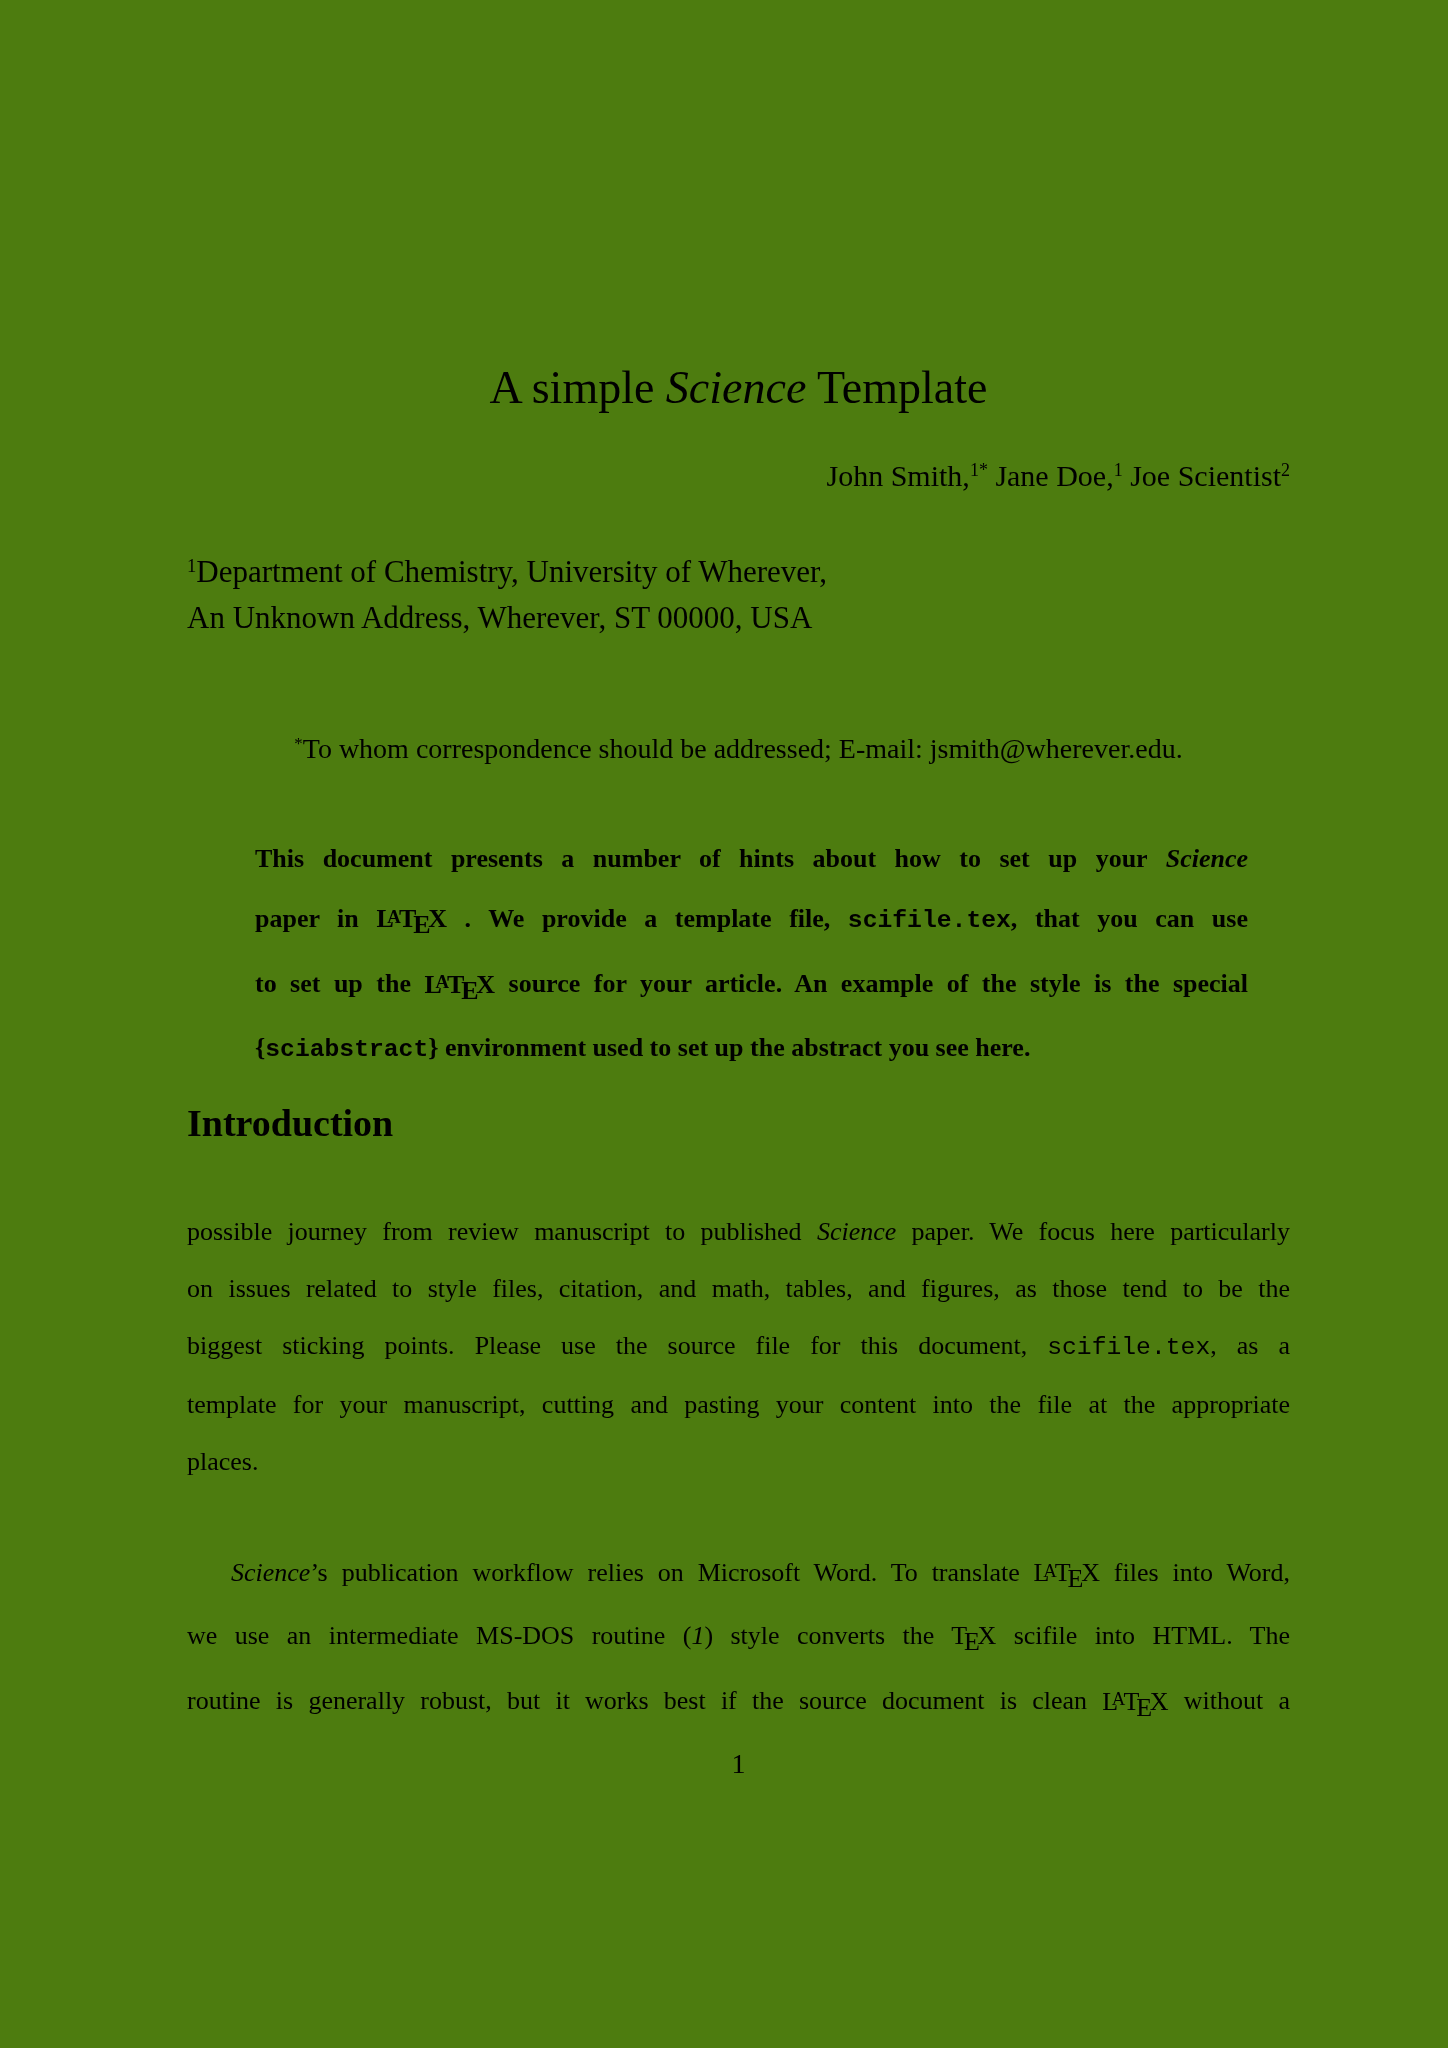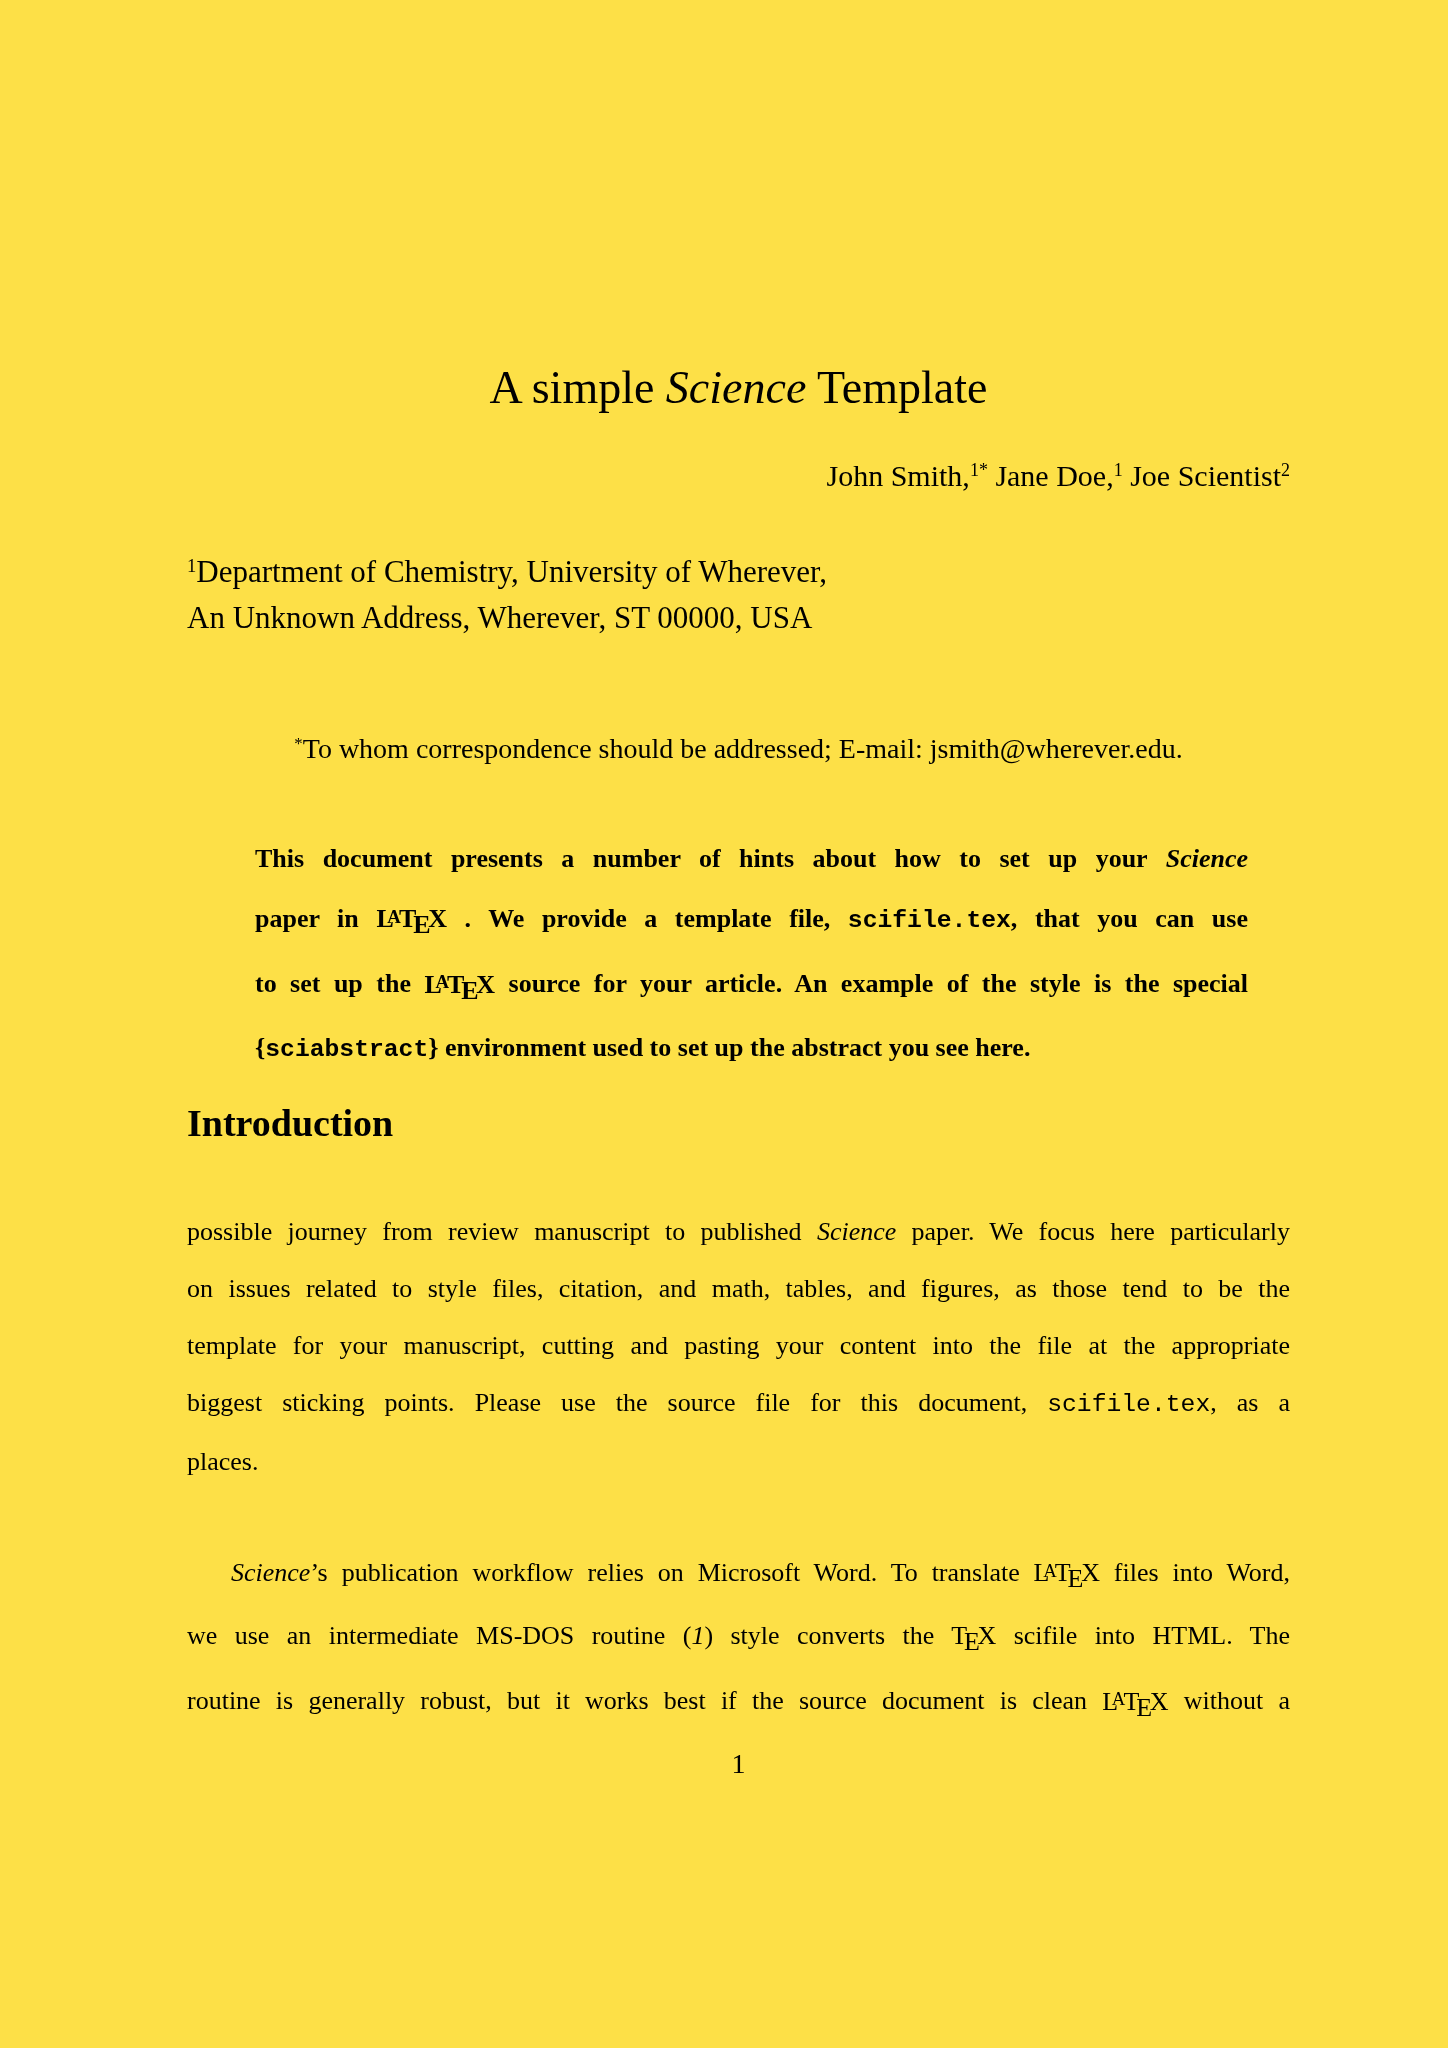--- a/index.html
+++ b/index.html
@@ -1,20 +1,20 @@
 <!DOCTYPE html>
 <html><head>
 <meta charset="utf-8">
 <style>
   html, body { margin: 0; padding: 0; background: #ffffff; }
   .page {
     position: relative;
     width: 1448px;
     height: 2048px;
-    background: #fde047;
+    background: #4d7c0f;
     color: #000000;
     font-family: "Liberation Serif", "DejaVu Serif", serif;
     overflow: hidden;
   }
   .content {
     position: absolute;
     left: 187px;
     top: 0;
     width: 1103px;
     height: 100%;
@@ -103,22 +103,22 @@
         <div class="ln just"><span>paper in </span><span class="lx">L<span class="lxA">A</span>T<span class="lxE">E</span>X</span><span> . We provide a template file, </span><span class="monobf">scifile.tex</span><span>, that you can use</span></div>
         <div class="ln just"><span>to set up the </span><span class="lx">L<span class="lxA">A</span>T<span class="lxE">E</span>X</span><span> source for your article. An example of the style is the special</span></div>
         <div class="ln"><span>{</span><span class="monobf">sciabstract</span><span>} environment used to set up the abstract you see here.</span></div>
       </div>
 
     <h2 class="blk heading">Introduction</h2>
 
     <div class="blk para para1">
         <div class="ln just"><span>possible journey from review manuscript to published </span><span class="it">Science</span><span> paper. We focus here particularly</span></div>
         <div class="ln just"><span>on issues related to style files, citation, and math, tables, and figures, as those tend to be the</span></div>
+        <div class="ln just"><span>biggest sticking points. Please use the source file for this document, </span><span class="mono">scifile.tex</span><span>, as a</span></div>
         <div class="ln just"><span>template for your manuscript, cutting and pasting your content into the file at the appropriate</span></div>
-        <div class="ln just"><span>biggest sticking points. Please use the source file for this document, </span><span class="mono">scifile.tex</span><span>, as a</span></div>
         <div class="ln"><span>places.</span></div>
       </div>
 
     <div class="blk para para2">
         <div class="ln just ind"><span class="it">Science</span><span>’s publication workflow relies on Microsoft Word. To translate </span><span class="lx">L<span class="lxA">A</span>T<span class="lxE">E</span>X</span><span> files into Word,</span></div>
         <div class="ln just"><span>we use an intermediate MS-DOS routine (</span><span class="it">1</span><span>) style converts the </span><span class="lx">T<span class="lxE">E</span>X</span><span> scifile into HTML. The</span></div>
         <div class="ln just"><span>routine is generally robust, but it works best if the source document is clean </span><span class="lx">L<span class="lxA">A</span>T<span class="lxE">E</span>X</span><span> without a</span></div>
       </div>
 
     <div class="blk pagenum">1</div>

